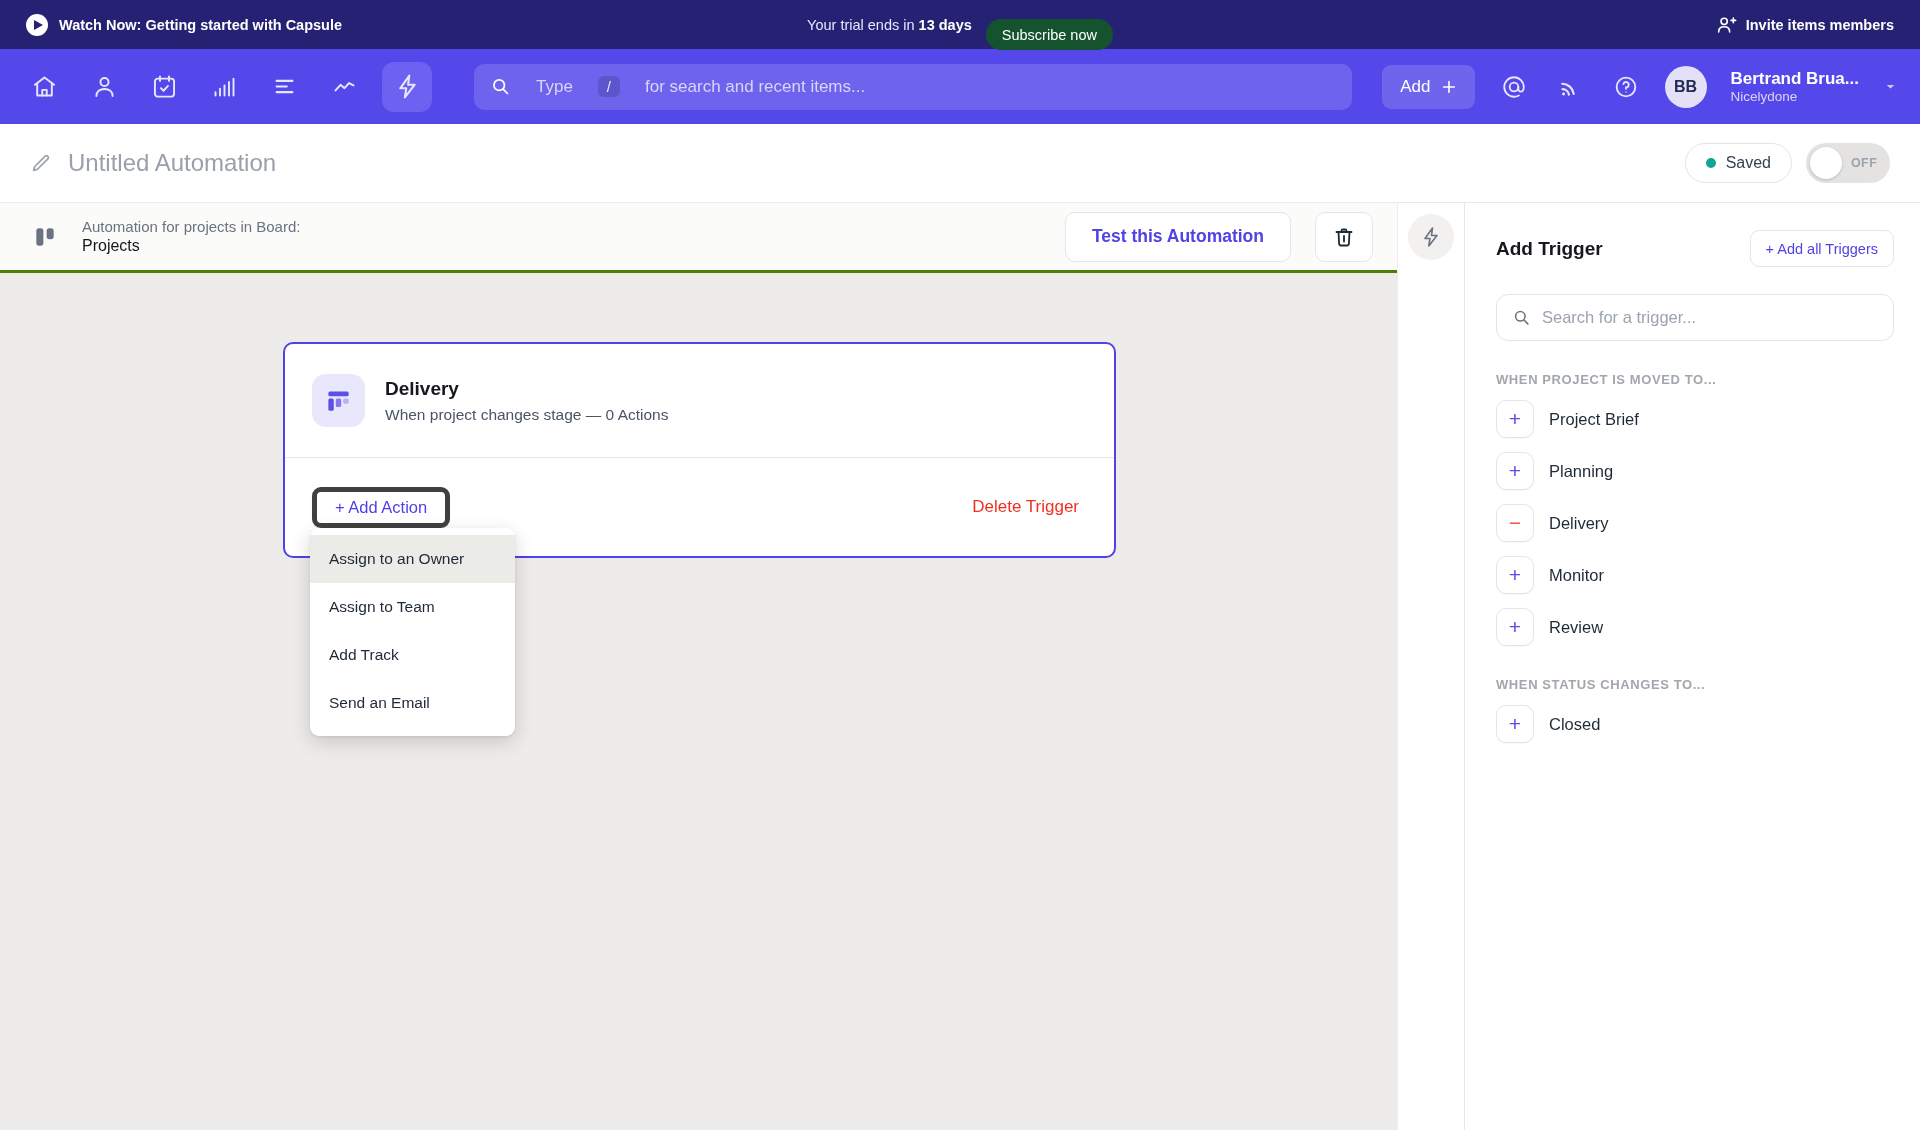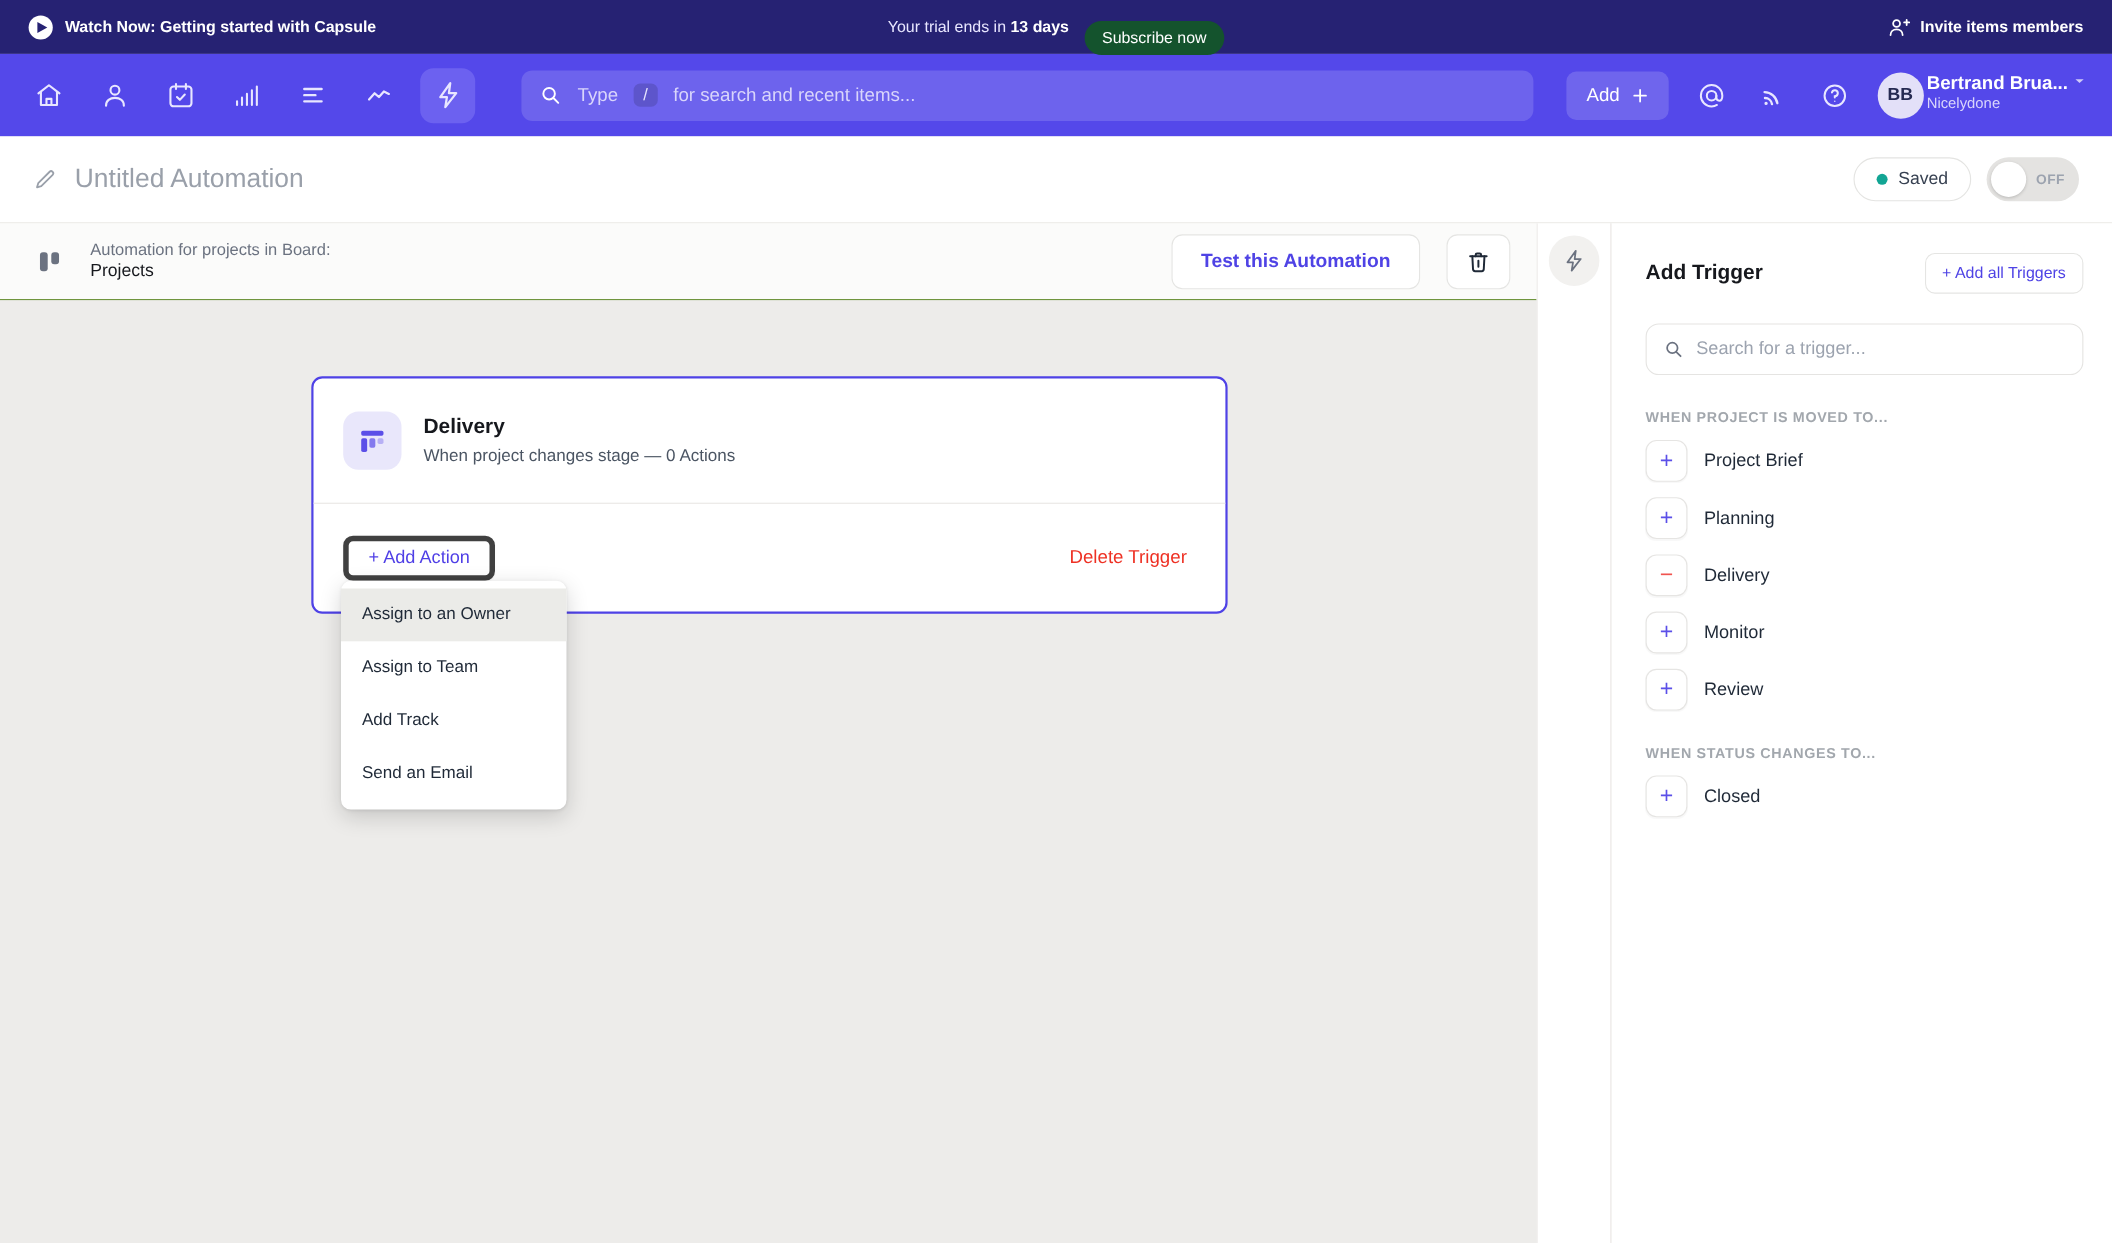--- a/index.html
+++ b/index.html
@@ -24,32 +24,32 @@
                  height:31px; padding:0 16px; font-size:14.5px; font-family:inherit; cursor:pointer;margin-top:20px; }
 
   
   .nav { height:75px; background:#5448ea; display:flex; align-items:center; padding:0 22px; }
   .nav-icons { display:flex; align-items:center; gap:16px; }
   .nav-icon { width:44px; height:44px; border-radius:10px; display:flex; align-items:center;
               justify-content:center; cursor:pointer; }
   .nav-icon svg { stroke:#e8e6ff; }
   .nav-icon.active { background:#6c61f0; width:50px; height:50px; border-radius:12px; }
   .nav-search { flex:1; height:46px; margin:0 30px 0 42px; background:rgba(255,255,255,.15);
-              border-radius:10px; display:flex; align-items:center; padding:0 16px; gap:14px;
+              border-radius:10px; display:flex; align-items:center; padding:0 16px; gap:25px;
               cursor:text; }
   .nav-search .hint { color:#d9d5fb; font-size:17px; }
   .slash-key { background:rgba(0,0,0,.14); border-radius:6px; padding:2px 9px; color:#e8e6ff;
               font-size:15px; }
   .nav-right { display:flex; align-items:center; gap:22px; }
   .add-btn { background:rgba(255,255,255,.16); border:none; color:#fff; font-family:inherit;
              font-size:17px; height:44px; padding:0 18px; border-radius:9px; cursor:pointer;
              display:flex; align-items:center; gap:10px; }
   .icon-btn { width:34px; height:34px; display:flex; align-items:center; justify-content:center;
               cursor:pointer; color:#e8e6ff; }
-  .user-chip { display:flex; gap:3px; cursor:pointer; }
+  .user-chip { display:flex; align-items:center; gap:24px; cursor:pointer; }
   .avatar { width:42px; height:42px; border-radius:50%; background:#e3e0f8; color:#262a52;
             font-weight:700; font-size:16px; display:flex; align-items:center; justify-content:center; }
   .user-name { color:#fff; font-size:17px; font-weight:700; line-height:1.2; }
   .user-org { color:#d9d5fb; font-size:13.5px; }
 
   
   .title-row { height:79px; background:#fff; display:flex; align-items:center; padding:0 30px;
                border-bottom:1px solid #eceae7; }
   .title-left { display:flex; align-items:center; gap:16px; flex:1; }
   .page-title { font-size:24px; color:#9aa0aa; }
@@ -59,21 +59,21 @@
   .saved-dot { width:10px; height:10px; border-radius:50%; background:#12a594; }
   .toggle { width:84px; height:40px; border-radius:20px; background:#e4e3e1; margin-left:14px;
             position:relative; cursor:pointer; display:flex; align-items:center; }
   .toggle-knob { width:32px; height:32px; border-radius:50%; background:#fff; margin-left:4px;
             box-shadow:0 1px 3px rgba(0,0,0,.18); }
   .toggle-label { font-size:12.5px; font-weight:700; color:#9ca3af; margin-left:9px; letter-spacing:.4px; }
 
   
   .workspace { display:flex; height:927px; }
   .main-col { flex:1; display:flex; flex-direction:column; min-width:0; }
-  .content-header { height:70px; background:#fbfbfa; border-bottom:1px solid #4d7c0f;
+  .content-header { height:70px; background:#fbfbfa; border-bottom:3px solid #4d7c0f;
                     display:flex; align-items:center; padding:0 24px 0 32px; gap:24px; }
   .ch-text { flex:1; }
   .ch-line1 { font-size:15px; color:#6b7280; }
   .ch-line2 { font-size:16px; color:#16181d; font-weight:400; margin-top:2px; }
   .test-btn { height:50px; padding:0 26px; background:#fff; border:1px solid #e5e5e3;
               border-radius:10px; color:#4f43e5; font-size:17.5px; font-weight:600;
               font-family:inherit; cursor:pointer; }
   .trash-btn { width:58px; height:50px; background:#fff; border:1px solid #e5e5e3;
               border-radius:10px; display:flex; align-items:center; justify-content:center; cursor:pointer; }
   .canvas { flex:1; background:#edecea; position:relative; }

